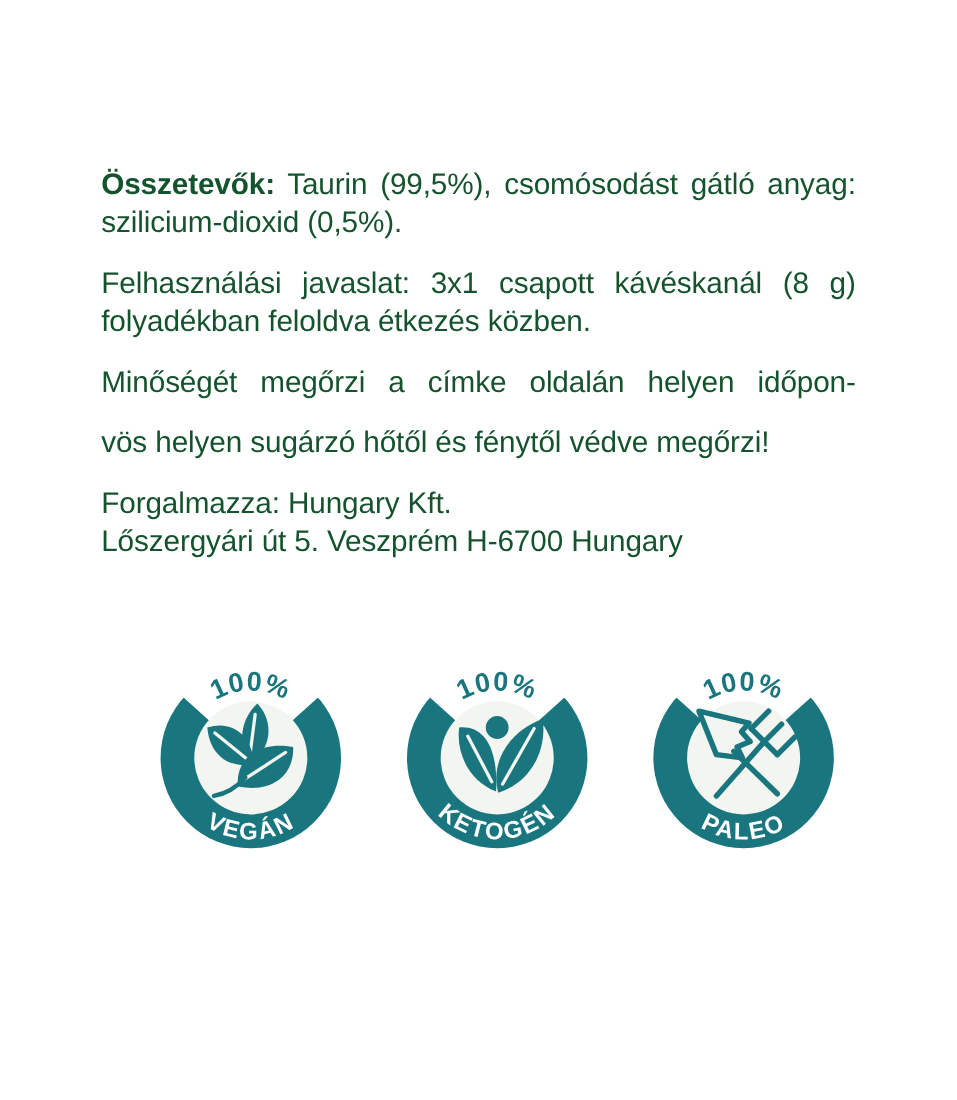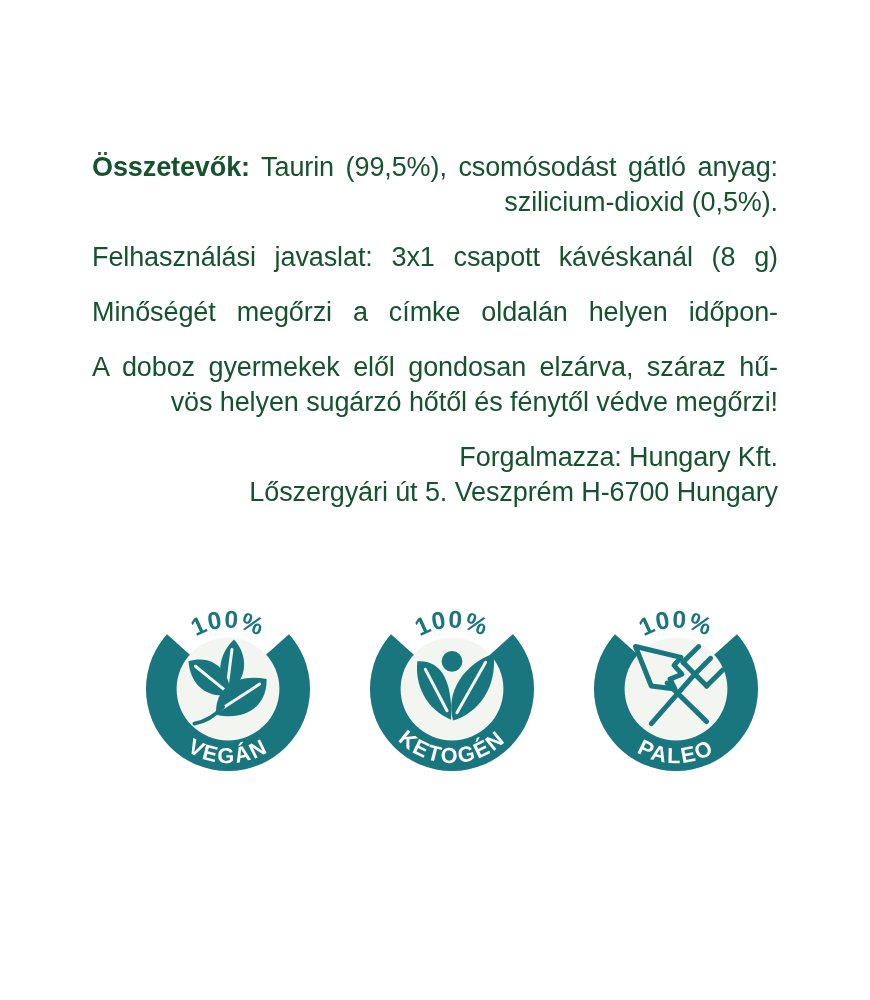--- a/index.html
+++ b/index.html
@@ -15,21 +15,21 @@
   
   .text-block {
     position: absolute;
     left: 92px; top: 150px; width: 686px;
     color: #14532d;
     font-size: 27px;
     line-height: 35px;
     letter-spacing: -0.1px;
   }
   .text-block p { margin: 0 0 20px 0; }
-  .line { display: block; text-align: right; }
+  .line { display: block; }
   .line.fill { text-align: justify; text-align-last: justify; }
   .lead { font-weight: bold; }
 
   
   .badges {
     position: absolute;
     left: 144px; top: 605px;
     display: flex; gap: 56px;
   }
   .badge { width: 168px; height: 168px; }
@@ -55,28 +55,28 @@
 
   <div class="text-block">
 
     <p>
       <span class="line fill"><span class="lead">Összetevők:</span><span> Taurin (99,5%), csomósodást gátló anyag:</span></span>
       <span class="line">szilicium-dioxid (0,5%).</span>
     </p>
 
     <p>
       <span class="line fill">Felhasználási javaslat: 3x1 csapott kávéskanál (8 g)</span>
+      <span class="line">folyadékban feloldva étkezés közben.</span>
     </p>
 
     <p>
       <span class="line fill">Minőségét megőrzi a címke oldalán helyen időpon-</span>
     </p>
 
     <p>
-      <span class="line fill">A doboz gyermekek elől gondosan elzárva, száraz hű-</span>
       <span class="line">vös helyen sugárzó hőtől és fénytől védve megőrzi!</span>
     </p>
 
     <p>
       <span class="line">Forgalmazza: Hungary Kft.</span>
       <span class="line">Lőszergyári út 5. Veszprém H-6700 Hungary</span>
     </p>
 
   </div>
 

